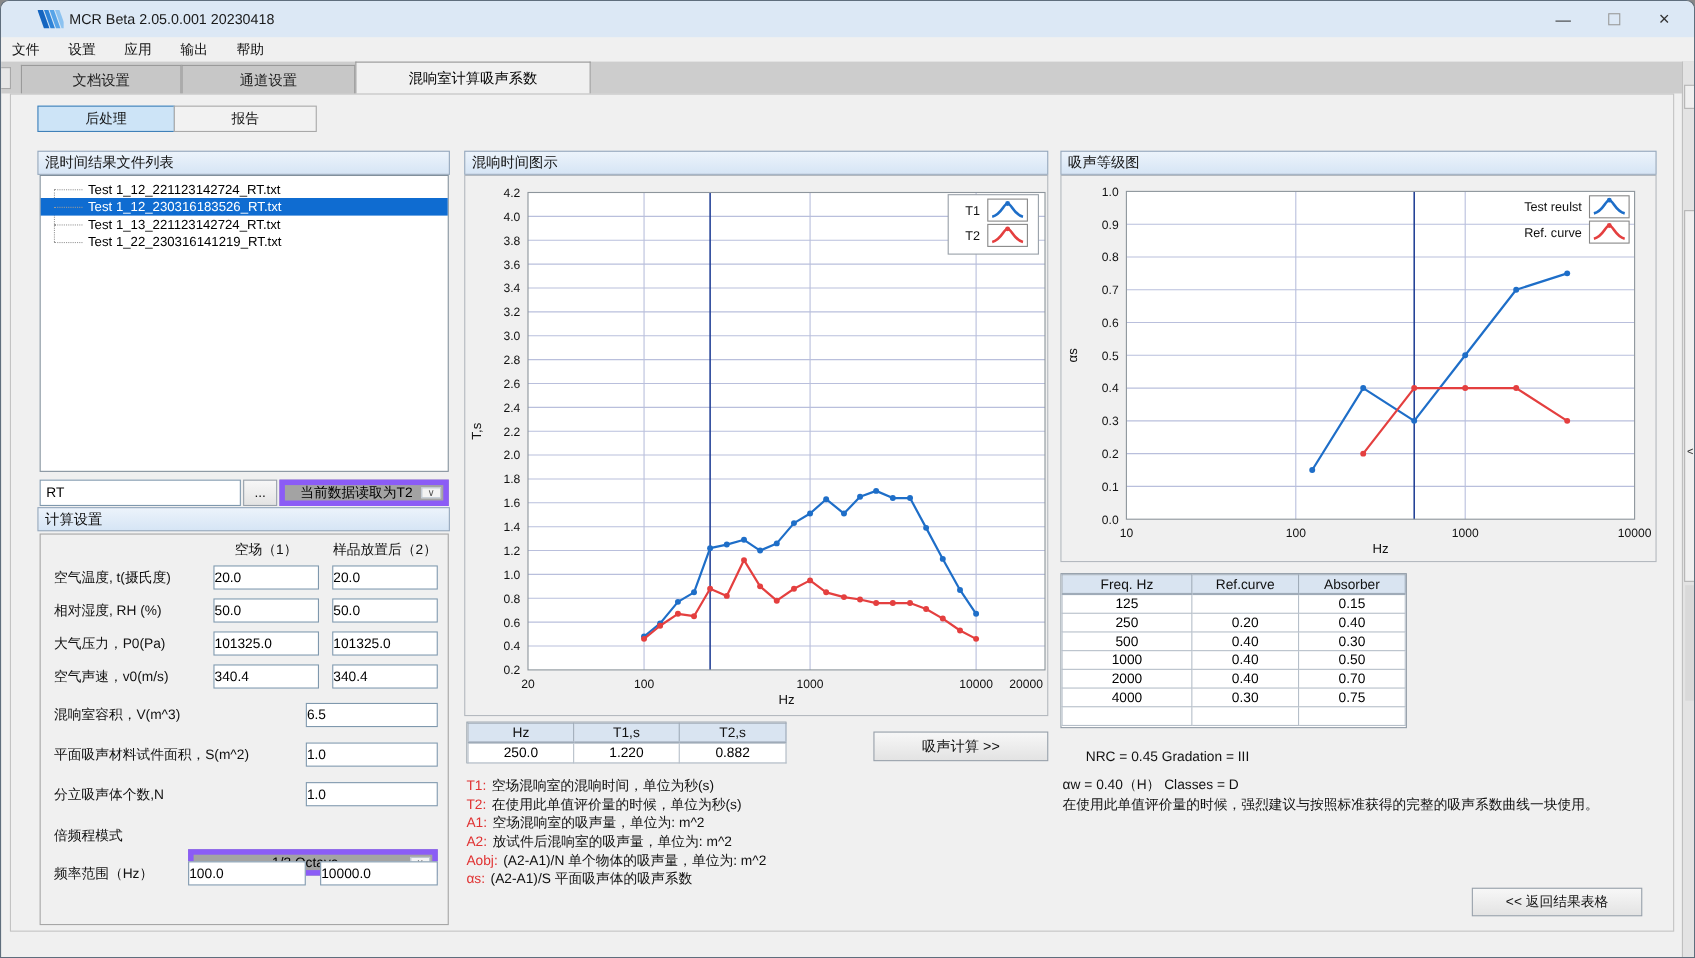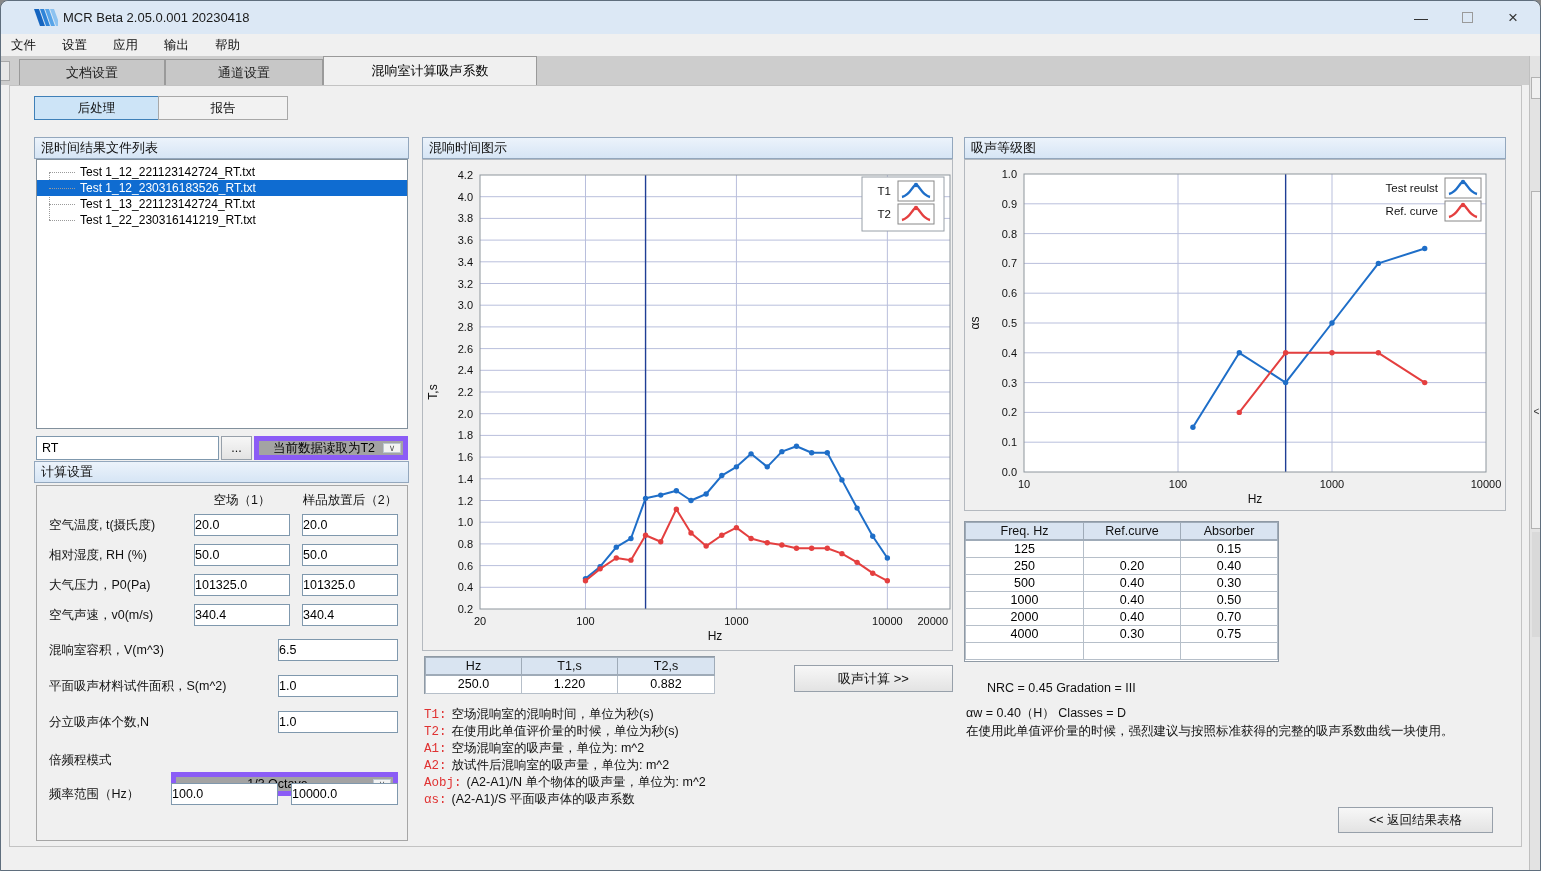--- a/index.html
+++ b/index.html
@@ -57,21 +57,21 @@
   .flabel { font-size:12.5px; color:#111; display:flex; align-items:center; }
   .colhead { font-size:12.5px; color:#111; text-align:center; }
 
   
   table.dtab { border-collapse:collapse; table-layout:fixed; background:#fff; font-size:12.5px; }
   table.dtab th { background:#d9e4f1; font-weight:normal; border:1px solid #9fabb8; border-bottom:2px solid #9fabb8; padding:1px 17px; color:#111; }
   table.dtab td { border:1px solid #b6bfc9; text-align:center; padding:0 2px; color:#000; }
   .tabwrap { border:1px solid #8f9aa5; background:#fff; }
 
   .note { position:absolute; font-size:12.5px; white-space:nowrap; }
-  .note .nkey { color:#e03232;font-family:Liberation Mono, monospace; }
+  .note .nkey { color:#e03232; }
   .note .ntext { color:#111; margin-left:5px; }
 
   .sumline { font-size:12.5px; color:#111; white-space:nowrap; }
 
   .chartbox { border:1px solid #b4b9bf; background:#f0f0f0; }
   svg { font-family:"Liberation Sans",sans-serif; display:block; }
 
   .frame { border:1px solid #c3c3c3; pointer-events:none; }
   .splitter { background:#e3e3e3; border-left:1px solid #bfbfbf; }
   .spl-thumb { position:absolute; left:1px; width:11px; background:#f0f0f0; border:1px solid #b2b2b2; }

